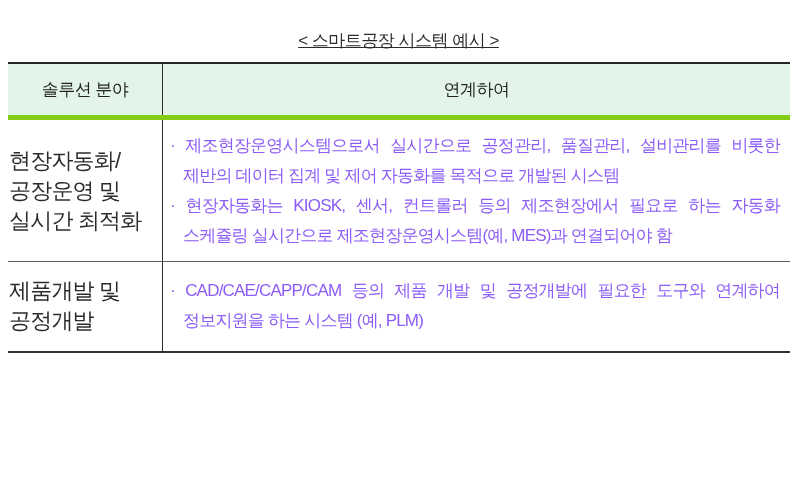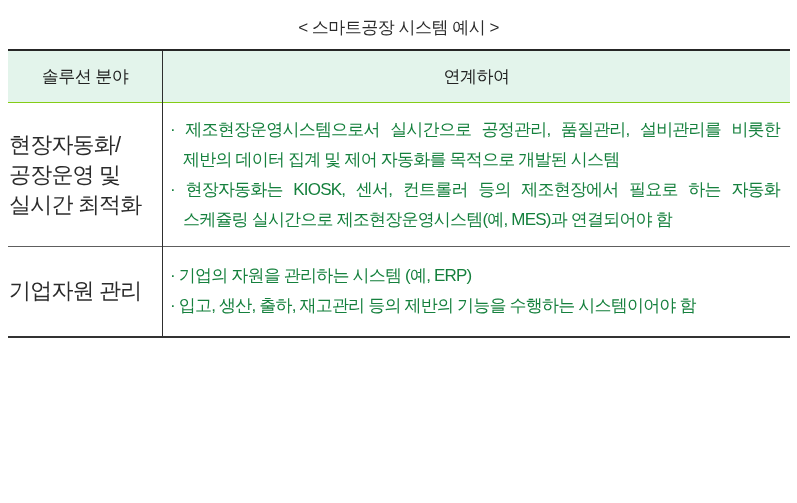--- a/index.html
+++ b/index.html
@@ -12,35 +12,36 @@
     font-family: "Liberation Sans", "DejaVu Sans", sans-serif;
     color: #222222;
   }
   .page {
     width: 797px;
     height: 503px;
     position: relative;
   }
   .title {
     text-align: center;
-    padding-top: 16px;
+    padding-top: 29px;
     font-size: 17px;
     letter-spacing: -0.5px;
     color: #2b2b2b;
+    text-decoration: underline;
   }
   table.tbl {
     border-collapse: collapse;
     table-layout: fixed;
     width: 782px;
     margin: 10px 7px 0 8px;
     border-top: 2.5px solid #262626;
     border-bottom: 2.5px solid #333333;
   }
   thead tr {
-    border-bottom: 1px solid #84cc16;
+    border-bottom: 5px solid #84cc16;
   }
   thead th {
     background: #e3f4eb;
     height: 49px;
     font-weight: normal;
     font-size: 17px;
     letter-spacing: -0.5px;
     text-align: center;
     vertical-align: middle;
     color: #222222;
@@ -71,21 +72,21 @@
     padding: 4px 10px 4px 7px;
   }
   .bullet-item {
     font-size: 17px;
     line-height: 30px;
     letter-spacing: -0.8px;
     text-align: justify;
     word-break: keep-all;
     padding-left: 13px;
     text-indent: -13px;
-    color: #15803d;
+    color: #8b5cf6;
   }
 </style>
 </head>
 <body>
 
 <div class="page">
   <div class="title">&lt; 스마트공장 시스템 예시 &gt;</div>
 
   <table class="tbl">
     <thead>
@@ -98,21 +99,21 @@
         <tr>
           <td class="cat">현장자동화/
 공장운영 및
 실시간 최적화</td>
           <td class="desc">
             <div class="bullet-item">· 제조현장운영시스템으로서 실시간으로 공정관리, 품질관리, 설비관리를 비롯한 제반의 데이터 집계 및 제어 자동화를 목적으로 개발된 시스템</div>
             <div class="bullet-item">· 현장자동화는 KIOSK, 센서, 컨트롤러 등의 제조현장에서 필요로 하는 자동화 스케쥴링 실시간으로 제조현장운영시스템(예, MES)과 연결되어야 함</div>
           </td>
         </tr>
         <tr>
-          <td class="cat">기업자원 관리</td>
+          <td class="cat">제품개발 및
+공정개발</td>
           <td class="desc">
-            <div class="bullet-item">· 기업의 자원을 관리하는 시스템 (예, ERP)</div>
-            <div class="bullet-item">· 입고, 생산, 출하, 재고관리 등의 제반의 기능을 수행하는 시스템이어야 함</div>
+            <div class="bullet-item">· CAD/CAE/CAPP/CAM 등의 제품 개발 및 공정개발에 필요한 도구와 연계하여 정보지원을 하는 시스템 (예, PLM)</div>
           </td>
         </tr>
       </tbody>
   </table>
 </div>
 
 </body></html>

